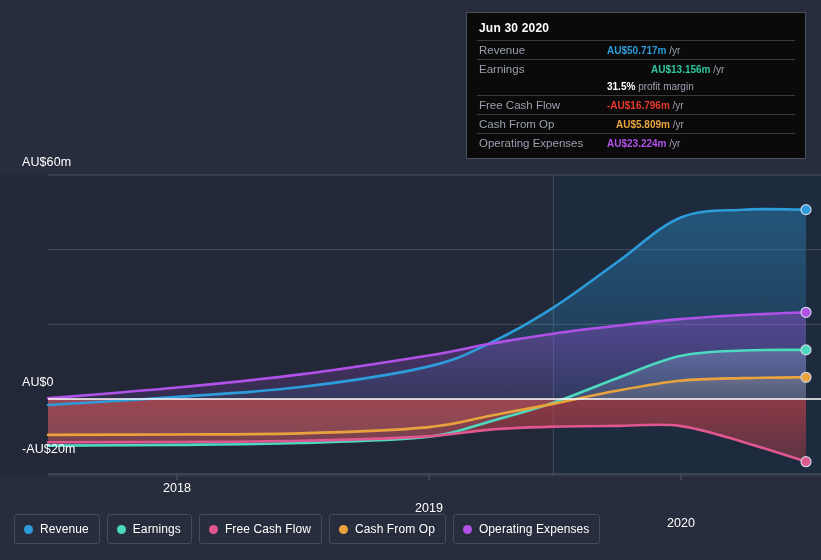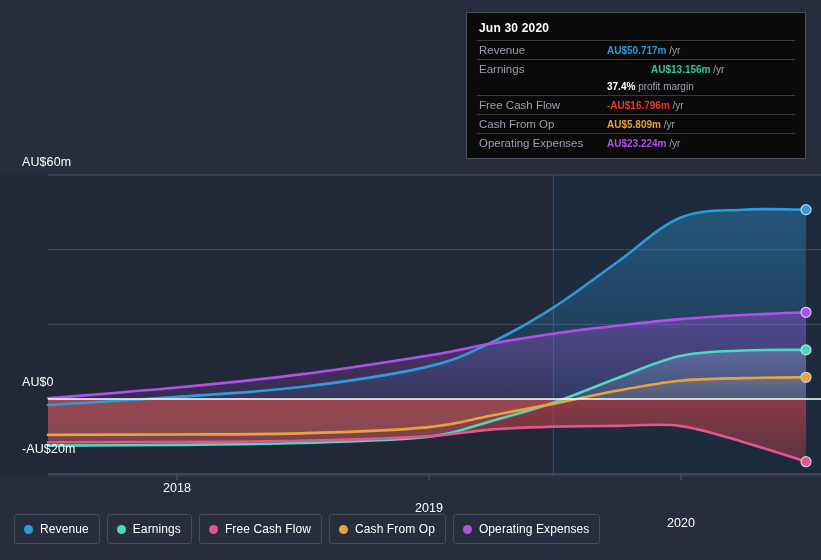--- a/index.html
+++ b/index.html
@@ -208,29 +208,29 @@
           <tr>
             <td class="tt-label">Revenue</td>
             <td class="tt-value"><span class="tt-amount" style="color: rgb(45, 156, 219);">AU$50.717m</span><span class="tt-unit"> /yr</span></td>
           </tr>
           <tr>
             <td class="tt-label">Earnings</td>
             <td class="tt-value"><span class="tt-amount" style="color: rgb(47, 200, 158); margin-left: 44px;">AU$13.156m</span><span class="tt-unit"> /yr</span></td>
           </tr>
           <tr class="no-rule">
             <td class="tt-label"></td>
-            <td class="tt-value"><span class="tt-margin-num" style="color: rgb(255, 255, 255);">37.4%</span><span class="tt-margin-txt"> profit margin</span></td>
+            <td class="tt-value"><span class="tt-margin-num" style="color: rgb(255, 255, 255);">31.5%</span><span class="tt-margin-txt"> profit margin</span></td>
           </tr>
           <tr>
             <td class="tt-label">Free Cash Flow</td>
             <td class="tt-value"><span class="tt-amount" style="color: rgb(232, 57, 47);">-AU$16.796m</span><span class="tt-unit"> /yr</span></td>
           </tr>
           <tr>
             <td class="tt-label">Cash From Op</td>
-            <td class="tt-value"><span class="tt-amount" style="color: rgb(232, 163, 61);">AU$5.809m</span><span class="tt-unit"> /yr</span></td>
+            <td class="tt-value"><span class="tt-amount" style="color: rgb(232, 163, 61); margin-left: 9px;">AU$5.809m</span><span class="tt-unit"> /yr</span></td>
           </tr>
           <tr>
             <td class="tt-label">Operating Expenses</td>
             <td class="tt-value"><span class="tt-amount" style="color: rgb(176, 81, 232);">AU$23.224m</span><span class="tt-unit"> /yr</span></td>
           </tr>
         </tbody>
     </table>
   </div>
 
   <div id="legend">

